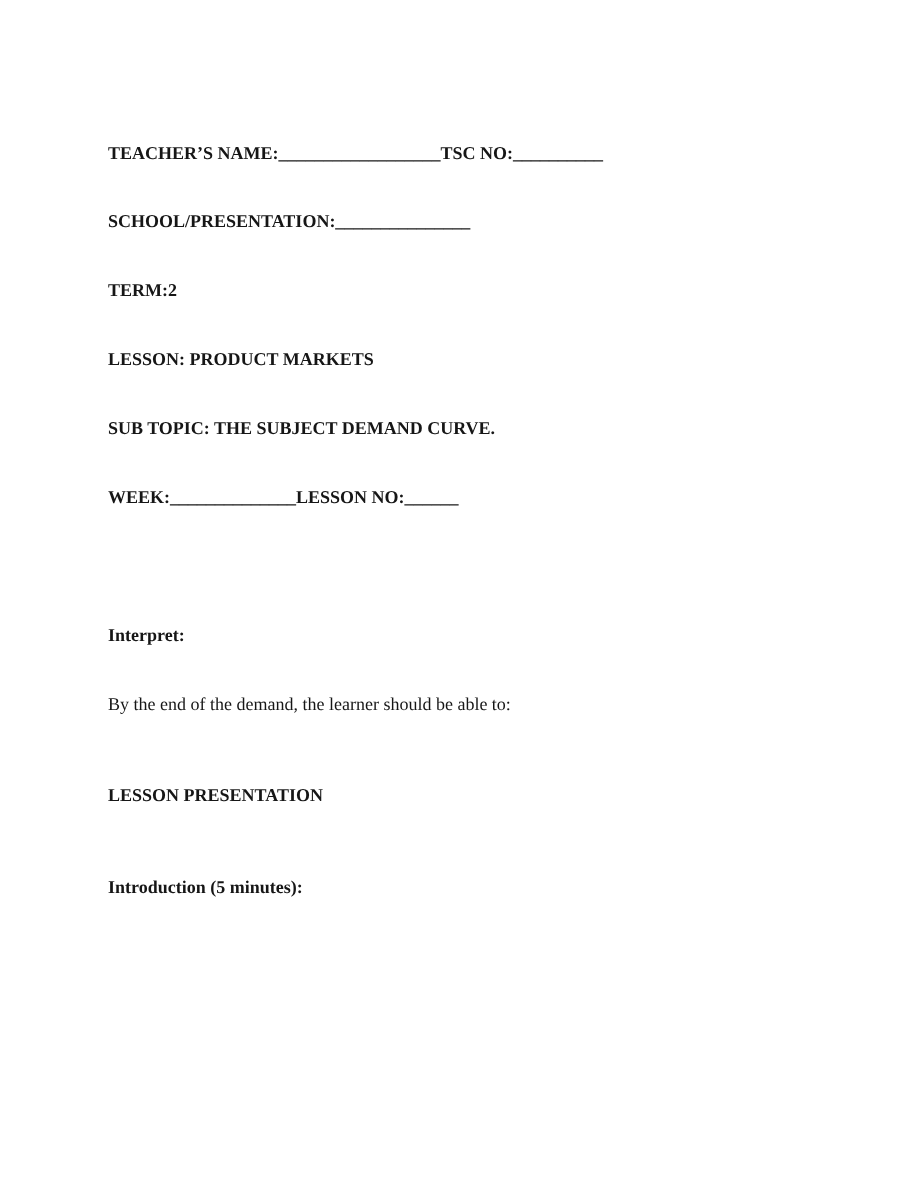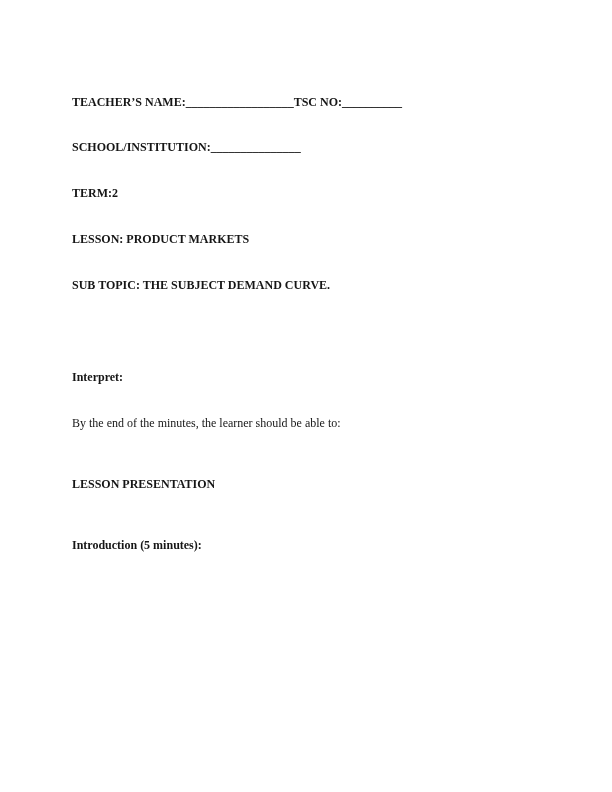--- a/index.html
+++ b/index.html
@@ -36,29 +36,30 @@
   }
 </style>
 </head>
 <body>
 
 <div class="page">
   <div class="content">
 
     <div class="block bold">
       <div class="line">TEACHER’S NAME:__________________TSC NO:__________</div>
-      <div class="line">SCHOOL/INSTITUTION:_______________</div>
+      <div class="line">SCHOOL/PRESENTATION:_______________</div>
       <div class="line">TERM:2</div>
       <div class="line">LESSON: PRODUCT MARKETS</div>
       <div class="line">SUB TOPIC: THE SUBJECT DEMAND CURVE.</div>
+      <div class="line">WEEK:______________LESSON NO:______</div>
     </div>
 
     <div class="block">
       <div class="line bold">Interpret:</div>
-      <div class="line">By the end of the minutes, the learner should be able to:</div>
+      <div class="line">By the end of the demand, the learner should be able to:</div>
     </div>
 
     <div class="block bold">LESSON PRESENTATION</div>
 
     <div class="block">
       <div class="line bold">Introduction (5 minutes):</div>
       
     </div>
 
   </div>

